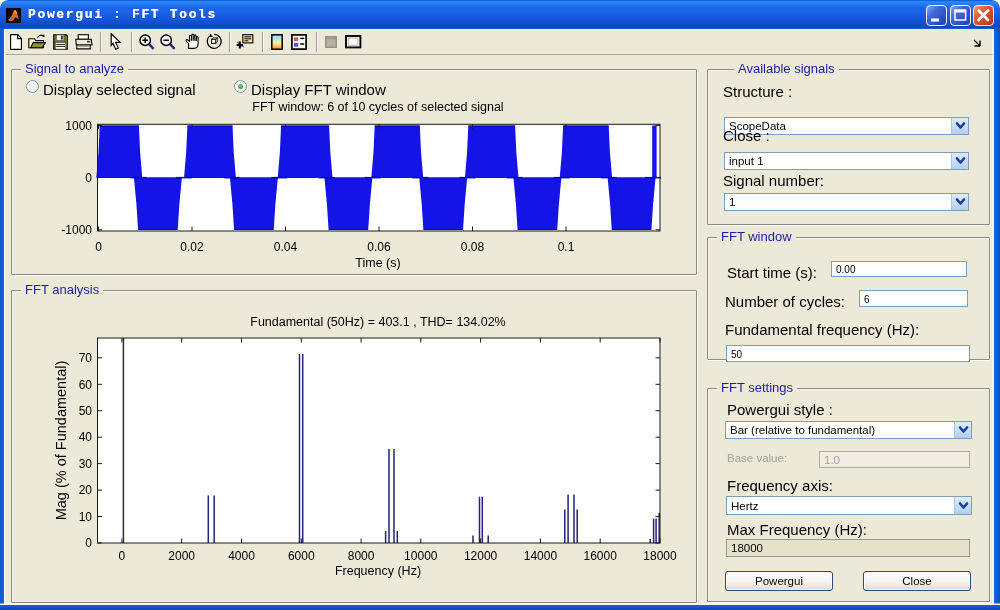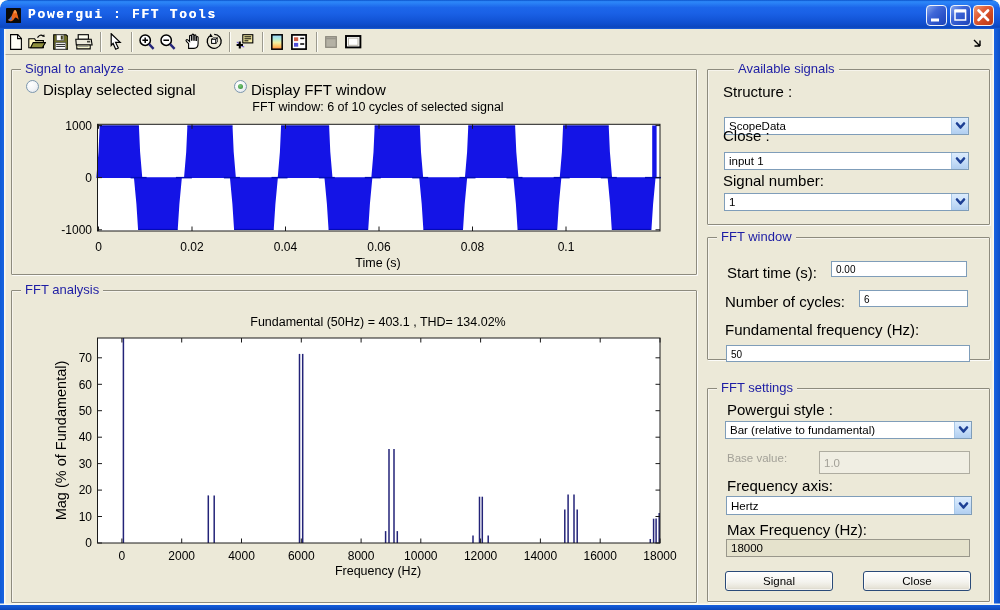--- a/index.html
+++ b/index.html
@@ -380,30 +380,30 @@
 <div class="lbl" style="left:727px;top:401px">Powergui style :</div>
 <div class="combo" style="left:725px;top:421px;width:247px;height:18px">
       <span>Bar (relative to fundamental)</span>
       <div class="cbtn" style="height:16px">
         <svg width="11" height="10" viewBox="0 0 11 10">
           <path d="M2 2.5 L5.5 6.5 L9 2.5" fill="none" stroke="#1c3f94" stroke-width="2.6" stroke-linecap="round" stroke-linejoin="round"></path>
         </svg>
       </div>
     </div>
 <div class="dlbl" style="left:727px;top:452px">Base value:</div>
-<div class="din" style="left:819px;top:451px;width:151px;height:23px">
+<div class="din" style="left:819px;top:451px;width:151px;height:17px">
       <span>1.0</span>
     </div>
 <div class="lbl" style="left:727px;top:477px">Frequency axis:</div>
 <div class="combo" style="left:726px;top:496px;width:246px;height:19px">
       <span>Hertz</span>
       <div class="cbtn" style="height:17px">
         <svg width="11" height="10" viewBox="0 0 11 10">
           <path d="M2 2.5 L5.5 6.5 L9 2.5" fill="none" stroke="#1c3f94" stroke-width="2.6" stroke-linecap="round" stroke-linejoin="round"></path>
         </svg>
       </div>
     </div>
 <div class="lbl" style="left:727px;top:521px">Max Frequency (Hz):</div>
 <div class="gin" style="left:726px;top:539px;width:244px;height:18px">
       <span>18000</span>
     </div>
-<div class="btn" style="left:725px;top:571px;width:108px;height:20px">Signal</div>
+<div class="btn" style="left:725px;top:571px;width:108px;height:20px">Powergui</div>
 <div class="btn" style="left:863px;top:571px;width:108px;height:20px">Close</div>
 </div>
 </body></html>

